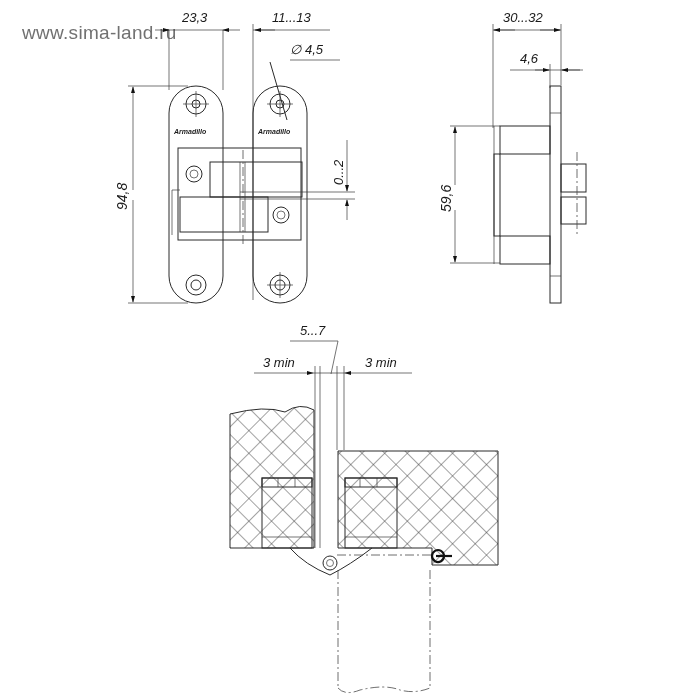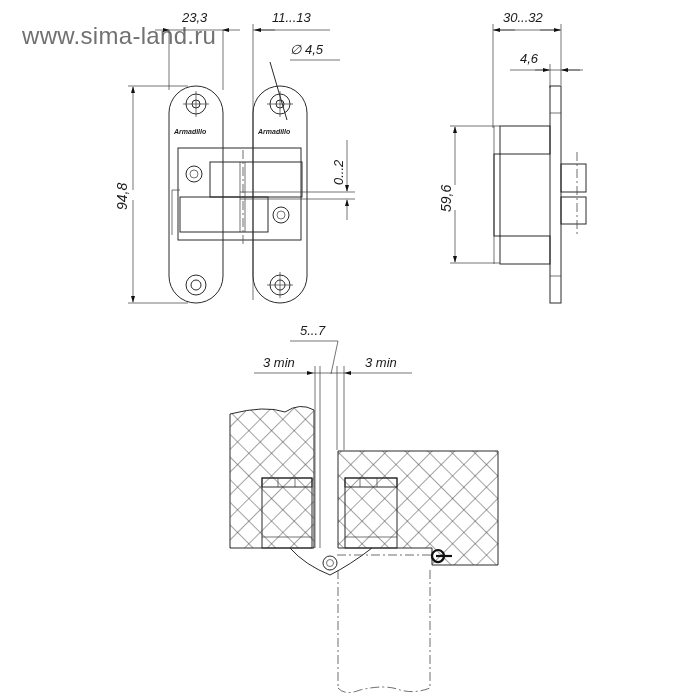--- a/index.html
+++ b/index.html
@@ -1,19 +1,19 @@
 <!DOCTYPE html>
 <html><head>
   <meta charset="utf-8">
   <style>
     html, body { margin: 0; padding: 0; background: #ffffff; }
     body { width: 700px; height: 700px; position: relative; overflow: hidden;
            font-family: "Liberation Sans", sans-serif; }
     #drawing { position: absolute; left: 0; top: 0; width: 700px; height: 700px; }
-    .watermark { position: absolute; left: 22px; top: 22px; font-size: 24px; color: #6a6a6a;
+    .watermark { position: absolute; left: 22px; top: 22px; font-size: 19px; color: #6a6a6a;
                  font-family: "Liberation Sans", sans-serif; letter-spacing: 0.3px; opacity: 0.95; }
     svg text { font-family: "Liberation Sans", sans-serif; font-style: italic; fill: #1a1a1a; }
     .ln { stroke: #2a2a2a; stroke-width: 1; fill: none; }
     .thin { stroke: #3a3a3a; stroke-width: 0.7; fill: none; }
     .dash { stroke: #4a4a4a; stroke-width: 0.8; fill: none; stroke-dasharray: 9 3 2 3; }
     .wood { stroke: #2a2a2a; stroke-width: 1; fill: url(#hatch); }
   </style>
 </head>
 <body>
 

